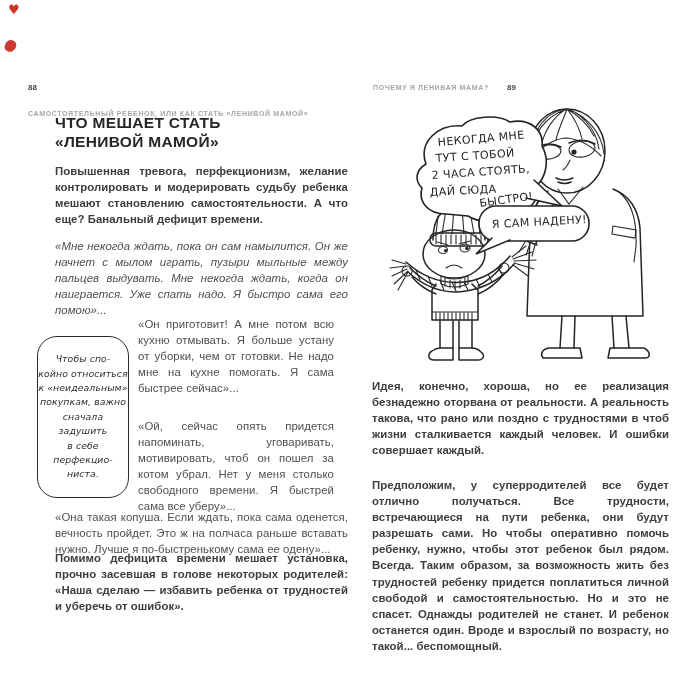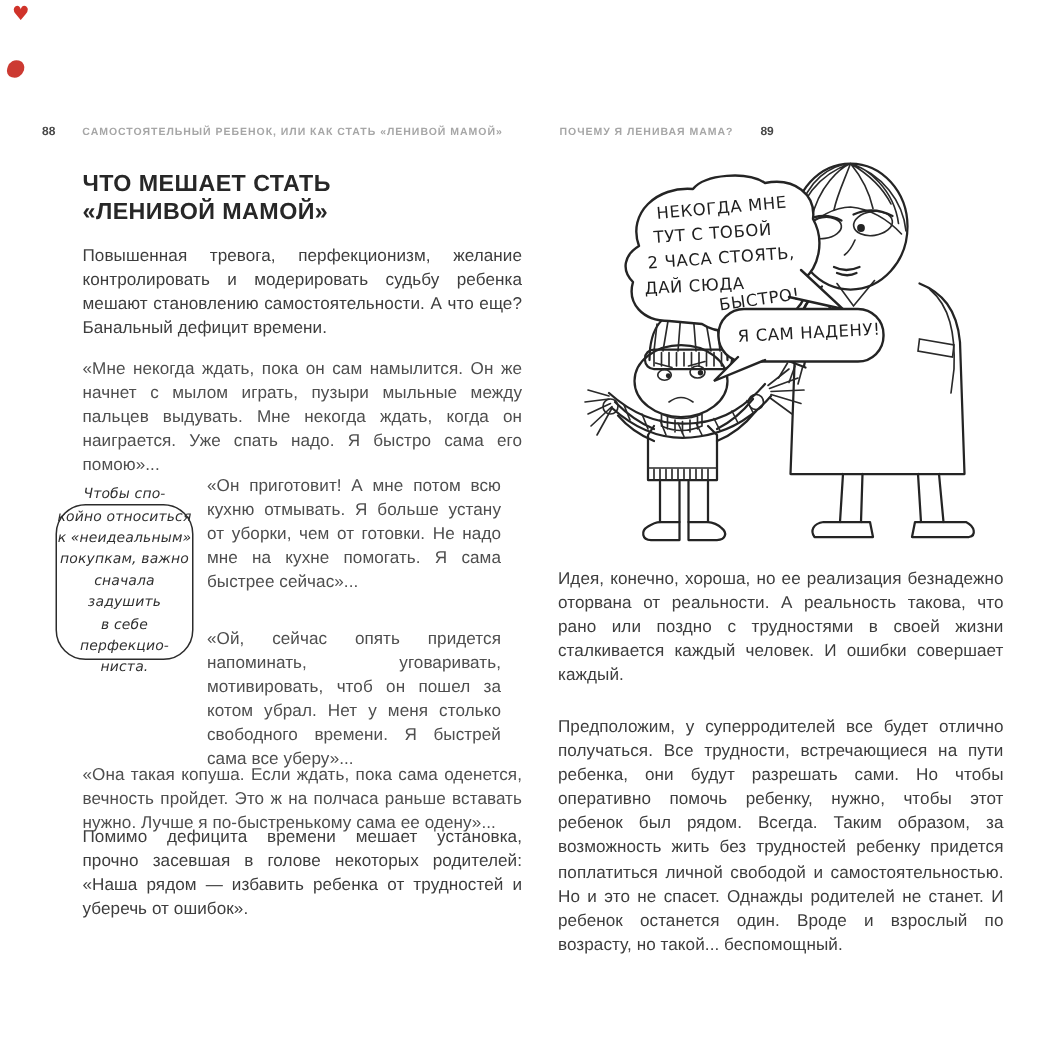--- a/index.html
+++ b/index.html
@@ -14,24 +14,24 @@
   .hdr-text{font-size:7px;letter-spacing:0.65px;color:#a6a6a6;font-weight:700;}
   .pageno{font-size:8px;color:#474747;font-weight:700;}
   .chapter-title{
     font-size:15.5px;line-height:19px;font-weight:700;color:#272727;
     letter-spacing:0.3px;white-space:pre-line;
   }
   .body-text{
     position:absolute;text-align:justify;
     font-size:11.4px;line-height:16.1px;letter-spacing:0.05px;
   }
-  .narrative{font-weight:400;color:#3d3d3d;}
+  .narrative{font-weight:700;color:#3d3d3d;}
   .quote{font-weight:400;color:#4e4e4e;}
   .note-bubble{
-    position:absolute;left:37px;top:336px;width:92px;height:104px;
+    position:absolute;left:37px;top:336px;width:92px;height:162px;
     box-sizing:border-box;border:1.4px solid #2c2c2c;border-radius:20px;
     display:flex;align-items:center;justify-content:center;
     background:#fff;
   }
   .note-text{
     font-family:"DejaVu Sans",sans-serif;font-style:italic;
     font-size:9.3px;line-height:14.4px;color:#2e2e2e;text-align:center;
     white-space:pre-line;letter-spacing:0.1px;
   }
   .red-heart{
@@ -53,49 +53,49 @@
   .pupil{fill:#242424;stroke:none;}
 </style>
 </head>
 <body>
 
 <div class="red-heart">♥</div>
 <div class="red-mark"></div>
 
 <div>
 
-  <div class="hdr-row" style="left:28px;">
+  <div class="hdr-row" style="left:28px;flex-direction:column;">
     <span class="pageno">88</span>
     <span class="hdr-text">САМОСТОЯТЕЛЬНЫЙ РЕБЕНОК, ИЛИ КАК СТАТЬ «ЛЕНИВОЙ МАМОЙ»</span>
   </div>
 
   <div class="abs chapter-title" style="left:55px;top:113px;width:290px;">ЧТО МЕШАЕТ СТАТЬ
 «ЛЕНИВОЙ МАМОЙ»</div>
 
   <div class="body-text narrative" style="left:55px;top:163px;width:293px;">Повышенная тревога, перфекционизм, желание контролировать и модерировать судьбу ребенка мешают становлению самостоятельности. А что еще? Банальный дефицит времени.</div>
 
-  <div class="body-text quote" style="left:55px;top:238px;width:293px;">«Мне некогда ждать, пока он сам намылится. Он же начнет с мылом играть, пузыри мыльные между пальцев выдувать. Мне некогда ждать, когда он наиграется. Уже спать надо. Я быстро сама его помою»...</div>
+  <div class="body-text quote" style="left:55px;top:238px;width:293px;font-style:italic;">«Мне некогда ждать, пока он сам намылится. Он же начнет с мылом играть, пузыри мыльные между пальцев выдувать. Мне некогда ждать, когда он наиграется. Уже спать надо. Я быстро сама его помою»...</div>
 
   <div class="body-text quote" style="left:138px;top:316px;width:196px;">«Он приготовит! А мне потом всю кухню отмывать. Я больше устану от уборки, чем от готовки. Не надо мне на кухне помогать. Я сама быстрее сейчас»...</div>
 
   <div class="note-bubble">
     <div class="note-text">Чтобы спо-
 койно относиться
 к «неидеальным»
 покупкам, важно
 сначала задушить
 в себе перфекцио-
 ниста.</div>
   </div>
 
   <div class="body-text quote" style="left:138px;top:418px;width:196px;">«Ой, сейчас опять придется напоминать, уговаривать, мотивировать, чтоб он пошел за котом убрал. Нет у меня столько свободного времени. Я быстрей сама все уберу»...</div>
 
   <div class="body-text quote" style="left:55px;top:485px;width:293px;margin-top:24px;">«Она такая копуша. Если ждать, пока сама оденется, вечность пройдет. Это ж на полчаса раньше вставать нужно. Лучше я по-быстренькому сама ее одену»...</div>
 
-  <div class="body-text narrative" style="left:55px;top:550px;width:293px;">Помимо дефицита времени мешает установка, прочно засевшая в голове некоторых родителей: «Наша рядом — избавить ребенка от трудностей и уберечь от ошибок».</div>
+  <div class="body-text narrative" style="left:55px;top:550px;width:293px;">Помимо дефицита времени мешает установка, прочно засевшая в голове некоторых родителей: «Наша сделаю — избавить ребенка от трудностей и уберечь от ошибок».</div>
 </div>
 
 <div>
 
   <div class="hdr-row" style="left:373px;width:305px;justify-content:flex-start;">
     <span class="hdr-text">ПОЧЕМУ Я ЛЕНИВАЯ МАМА?</span>
     <span class="pageno">89</span>
   </div>
 
   <svg class="abs" style="left:386px;top:94px;" width="312" height="280" viewBox="0 0 312 280">
@@ -176,16 +176,16 @@
     </g>
 
     <g>
       <rect class="bubble" x="93" y="112" width="110" height="35" rx="17"></rect>
       <path d="M106,144 L90,160 L124,146 Z" fill="#ffffff" stroke="none"></path>
       <path d="M106,144 L90,160 L124,146" fill="none" stroke="#242424" stroke-width="1.6" stroke-linecap="round"></path>
       <text x="106" y="134" transform="rotate(-3 106 134)">Я САМ НАДЕНУ!</text>
     </g>
   </svg>
 
-  <div class="body-text narrative" style="left:372px;top:378px;width:297px;">Идея, конечно, хороша, но ее реализация безнадежно оторвана от реальности. А реальность такова, что рано или поздно с трудностями в своей жизни сталкивается каждый человек. И ошибки совершает каждый.</div>
+  <div class="body-text narrative" style="left:372px;top:378px;width:297px;">Идея, конечно, хороша, но ее реализация безнадежно оторвана от реальности. А реальность такова, что рано или поздно с трудностями в чтоб жизни сталкивается каждый человек. И ошибки совершает каждый.</div>
 
   <div class="body-text narrative" style="left:372px;top:477px;width:297px;">Предположим, у суперродителей все будет отлично получаться. Все трудности, встречающиеся на пути ребенка, они будут разрешать сами. Но чтобы оперативно помочь ребенку, нужно, чтобы этот ребенок был рядом. Всегда. Таким образом, за возможность жить без трудностей ребенку придется поплатиться личной свободой и самостоятельностью. Но и это не спасет. Однажды родителей не станет. И ребенок останется один. Вроде и взрослый по возрасту, но такой... беспомощный.</div>
 </div>
 
 </body></html>

